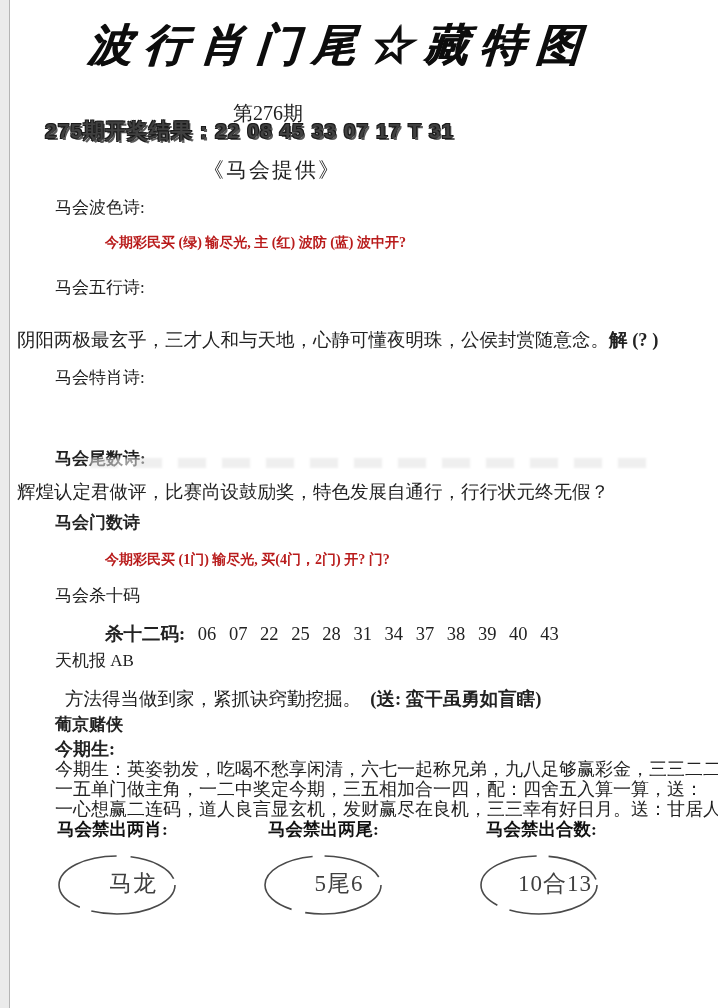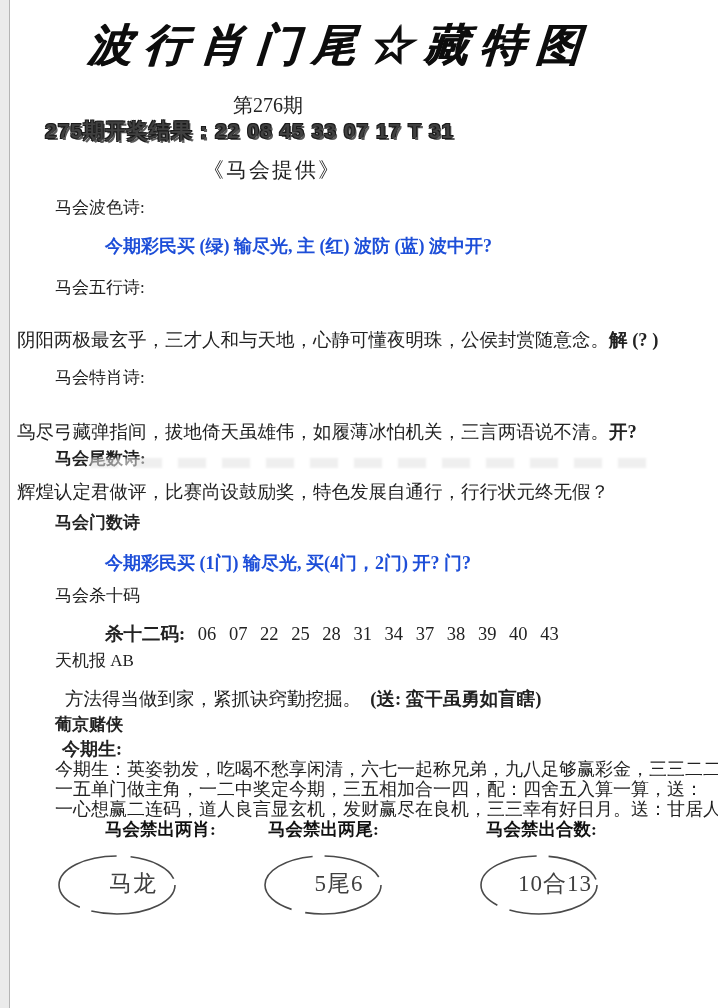--- a/index.html
+++ b/index.html
@@ -25,21 +25,21 @@
   .issue-no{font-size:20px;color:#222;}
   .result-line{
     font-size:21px;font-weight:900;color:#404040;
     letter-spacing:1px;
     font-family:"Liberation Sans","DejaVu Sans",sans-serif;
     text-shadow:-1px -1px 0 #1a1a1a,1px -1px 0 #1a1a1a,-1px 1px 0 #1a1a1a,2px 2px 0 #5a5a5a;
   }
   .provider{font-size:21px;color:#222;letter-spacing:2px;}
   .sec-label{font-size:17px;color:#222;}
   .sec-label.bold{font-weight:bold;}
-  .bold-line{font-size:18px;font-weight:bold;color:#1d4ed8;}
+  .bold-line{font-size:14px;font-weight:bold;color:#b91c1c;}
   .poem{font-size:18.5px;color:#222;}
   .poem .tail{font-weight:bold;}
   .numbers{font-size:18.5px;color:#222;word-spacing:8px;}
   .numbers .lbl{font-weight:bold;word-spacing:0;}
   .body-line{font-size:18px;color:#222;}
   .forbid-label{font-size:17.5px;font-weight:bold;color:#111;}
   .oval{position:absolute;width:124px;height:66px;}
   .oval svg{position:absolute;left:0;top:0;}
   .oval .val{
     position:absolute;left:16px;top:0;width:124px;height:62px;
@@ -53,55 +53,54 @@
   }
 </style>
 </head>
 <body>
 
 <div id="page">
   <div class="edge-strip"></div>
 
   <div class="abs page-title" style="left:88px;top:16px;">波行肖门尾☆藏特图</div>
 
-  <div class="abs issue-no" style="left:233px;top:92px;">第276期</div>
+  <div class="abs issue-no" style="left:233px;top:100px;">第276期</div>
 
   <div class="abs result-line" style="left:45px;top:117px;">275期开奖结果：22 08 45 33 07 17 T 31</div>
 
   <div class="abs provider" style="left:203px;top:156px;">《马会提供》</div>
 
   <div class="abs sec-label" style="left:55px;top:196px;text-align:center;">马会波色诗:</div>
   <div class="abs bold-line" style="left:105px;top:234px;">今期彩民买 (绿) 输尽光, 主 (红) 波防 (蓝) 波中开?</div>
 
   <div class="abs sec-label" style="left:55px;top:276px;">马会五行诗:</div>
   <div class="abs poem" style="left:17px;top:327px;"><span>阴阳两极最玄乎，三才人和与天地，心静可懂夜明珠，公侯封赏随意念。</span><span class="tail">解 (? )</span></div>
 
   <div class="abs sec-label" style="left:55px;top:366px;">马会特肖诗:</div>
-  <div class="abs poem" style="left:17px;top:419px;"><span>鸟尽弓藏弹指间，拔地倚天虽雄伟，如履薄冰怕机关，三言两语说不清。</span><span class="tail">开?</span></div>
 
   <div class="abs sec-label bold" style="left:55px;top:447px;text-align:right;">马会尾数诗:</div>
   <div class="watermark"></div>
   <div class="abs poem" style="left:17px;top:479px;">辉煌认定君做评，比赛尚设鼓励奖，特色发展自通行，行行状元终无假？</div>
 
   <div class="abs sec-label bold" style="left:55px;top:511px;">马会门数诗</div>
   <div class="abs bold-line" style="left:105px;top:551px;">今期彩民买 (1门) 输尽光, 买(4门，2门)  开? 门?</div>
 
   <div class="abs sec-label" style="left:55px;top:584px;">马会杀十码</div>
   <div class="abs numbers" style="left:105px;top:621px;"><span class="lbl">杀十二码:</span> <span>06 07 22 25 28 31 34 37 38 39 40 43</span></div>
 
   <div class="abs sec-label" style="left:55px;top:649px;">天机报 AB</div>
   <div class="abs poem" style="left:65px;top:686px;"><span>方法得当做到家，紧抓诀窍勤挖掘。</span>&nbsp;&nbsp;<span class="tail">(送: 蛮干虽勇如盲瞎)</span></div>
 
   <div class="abs sec-label bold" style="left:55px;top:713px;">葡京赌侠</div>
-  <div class="abs sec-label bold" style="left:55px;top:737px;font-size:18px;margin-left:7px;">今期生:</div>
+  <div class="abs sec-label bold" style="left:55px;top:737px;font-size:18px;">今期生:</div>
   <div class="abs body-line" style="left:55px;top:757px;">今期生：英姿勃发，吃喝不愁享闲清，六七一起称兄弟，九八足够赢彩金，三三二二是重</div>
   <div class="abs body-line" style="left:55px;top:777px;">一五单门做主角，一二中奖定今期，三五相加合一四，配：四舍五入算一算，送：</div>
   <div class="abs body-line" style="left:55px;top:797px;">一心想赢二连码，道人良言显玄机，发财赢尽在良机，三三幸有好日月。送：甘居人后</div>
 
-  <div class="abs forbid-label" style="left:57px;top:817px;margin-left:48px;">马会禁出两肖:</div>
+  <div class="abs forbid-label" style="left:57px;top:817px;">马会禁出两肖:</div>
   <div class="abs forbid-label" style="left:268px;top:817px;">马会禁出两尾:</div>
   <div class="abs forbid-label" style="left:486px;top:817px;">马会禁出合数:</div>
 
   <div class="oval" style="left:55px;top:852px;">
     <svg width="124" height="66" viewBox="0 0 124 66">
       <ellipse cx="62" cy="33" rx="58" ry="29" fill="none" stroke="#4a4a4a" stroke-width="1.6" stroke-dasharray="96 12 102 14 50 14"></ellipse>
     </svg>
     <div class="val">马龙</div>
   </div>
   <div class="oval" style="left:261px;top:852px;">

